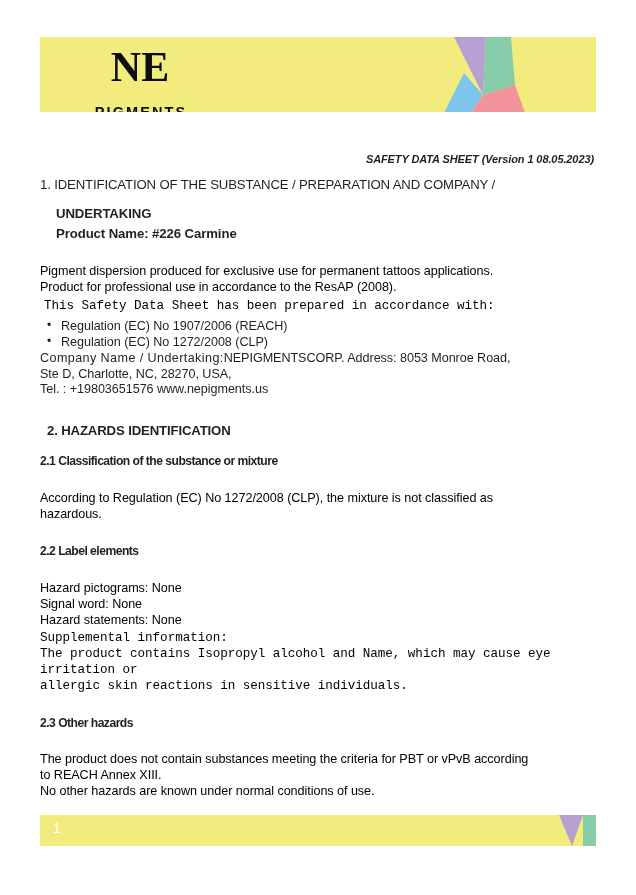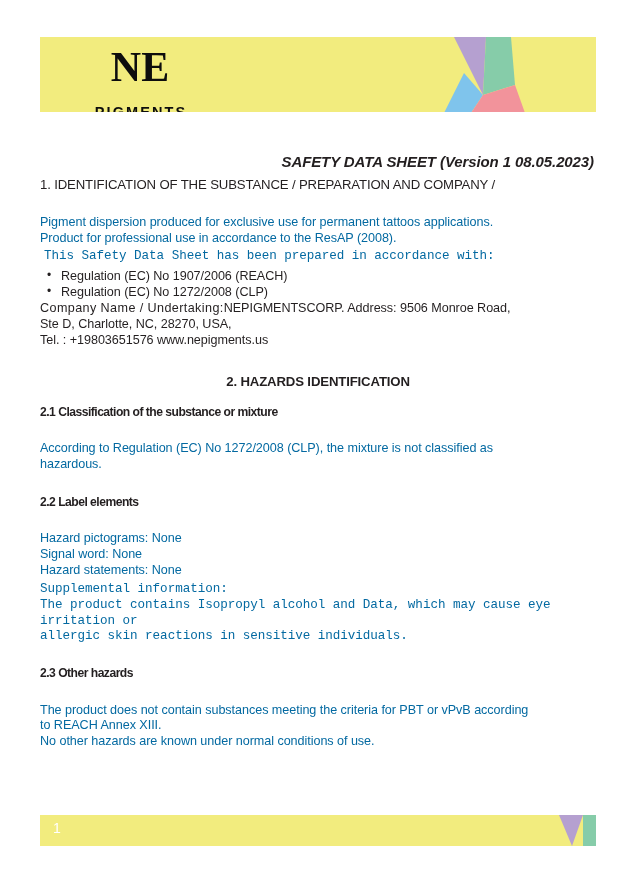--- a/index.html
+++ b/index.html
@@ -66,21 +66,21 @@
   .logo-mark svg { display: block; }
 
   
   .sdsline {
     position: absolute;
     right: 42px;
     top: 153px;
     font-family: "Liberation Sans", sans-serif;
     font-style: italic;
     font-weight: 700;
-    font-size: 15px;
+    font-size: 11px;
     color: #231f20;
     letter-spacing: -0.1px;
     white-space: nowrap;
   }
 
   .content {
     position: absolute;
     left: 40px;
     top: 177px;
     width: 556px;
@@ -103,21 +103,21 @@
     font-weight: 700;
     line-height: 1.5;
     letter-spacing: -0.1px;
   }
 
   p.body-text,
   .body-text {
     font-size: 12.6px;
     line-height: 1.26;
     margin: 0;
-    color: #0369a1;
+    color: #000000;
     letter-spacing: -0.05px;
   }
   .gap-lg { margin-top: 21px; }
   .gap-md { margin-top: 3px; font-family: Liberation Mono, monospace; }
 
   .prepared {
     padding-left: 4px;
   }
   ul.reg-list {
     list-style: none;
@@ -145,21 +145,20 @@
   }
   .company-block b { font-weight: 400; text-align: center; }
   .spaced-words { letter-spacing: 0.4px; }
 
   h2.sec-title {
     font-size: 13.2px;
     font-weight: 700;
     margin: 7px;
     letter-spacing: -0.15px;
     line-height: 1.3;
-    text-align: center;
   }
   h3.sub-title {
     font-size: 12.6px;
     font-weight: 700;
     margin: 0;
     letter-spacing: -0.55px;
     line-height: 1.3;
     transform: scaleX(0.965);
     transform-origin: left center;
   }
@@ -215,38 +214,42 @@
     </svg>
   </div>
 </div>
 
 <div class="sdsline">SAFETY DATA SHEET (Version 1 08.05.2023)</div>
 
 <div class="content">
 
   <h1 class="sec-title">1. IDENTIFICATION OF THE SUBSTANCE / PREPARATION AND COMPANY /</h1>
 
+  <div class="indent-block">
+    <div class="line">UNDERTAKING</div>
+    <div class="line">Product Name: #226 Carmine</div>
+  </div>
 
   <div class="gap-lg">
     <div class="body-text">Pigment dispersion produced for exclusive use for permanent tattoos applications.</div>
     <div class="body-text">Product for professional use in accordance to the ResAP (2008).</div>
   </div>
 
   <div class="gap-md prepared">
     <div class="body-text">This Safety Data Sheet has been prepared in accordance with:</div>
   </div>
 
   <ul class="reg-list">
     <li>Regulation (EC) No 1907/2006 (REACH)</li>
     <li>Regulation (EC) No 1272/2008 (CLP)</li>
   </ul>
 
   <div class="company-block">
     <div>
-      <span class="spaced-words">Company  Name  / Undertaking:</span><b>NEPIGMENTSCORP</b><span>. Address: 9506 Monroe Road,</span>
+      <span class="spaced-words">Company  Name  / Undertaking:</span><b>NEPIGMENTSCORP</b><span>. Address: 8053 Monroe Road,</span>
     </div>
     <div>Ste D, Charlotte, NC, 28270, USA,</div>
     <div>Tel. : +19803651576 www.nepigments.us</div>
   </div>
 
   <div style="margin-top:24px;">
     <h2 class="sec-title">2. HAZARDS IDENTIFICATION</h2>
 
     <h3 class="sub-title" style="margin-top:14px;">2.1 Classification of the substance or mixture</h3>
 
@@ -258,21 +261,21 @@
     <h3 class="sub-title" style="margin-top:21px;">2.2 Label elements</h3>
 
     <div class="gap-lg">
       <div class="body-text">Hazard pictograms: None</div>
       <div class="body-text">Signal word: None</div>
       <div class="body-text">Hazard statements: None</div>
     </div>
 
     <div class="gap-md">
       <div class="body-text">Supplemental information:</div>
-      <div class="body-text">The product contains Isopropyl alcohol and Data, which may cause eye irritation or</div>
+      <div class="body-text">The product contains Isopropyl alcohol and Name, which may cause eye irritation or</div>
       <div class="body-text">allergic skin reactions in sensitive individuals.</div>
     </div>
 
     <h3 class="sub-title" style="margin-top:20px;">2.3 Other hazards</h3>
 
     <div class="gap-lg">
       <div class="body-text">The product does not contain substances meeting the criteria for PBT or vPvB according</div>
       <div class="body-text">to REACH Annex XIII.</div>
       <div class="body-text">No other hazards are known under normal conditions of use.</div>
     </div>

